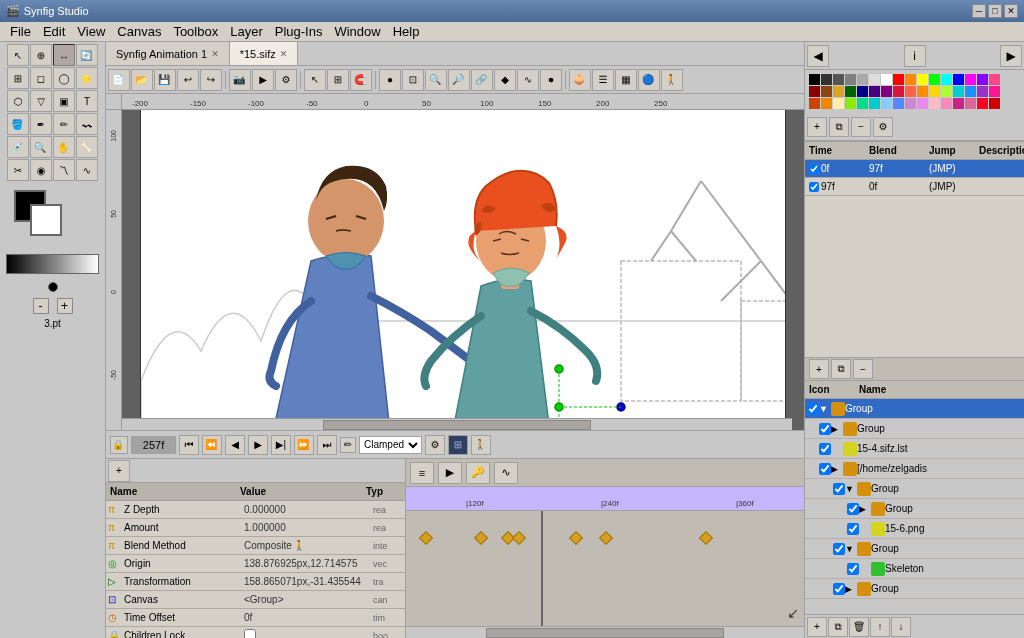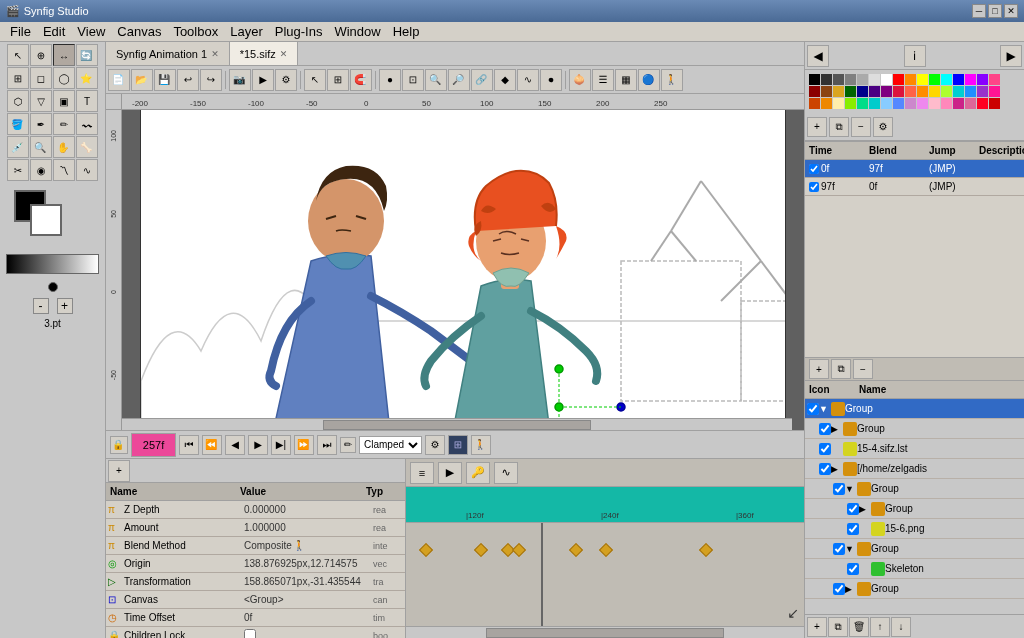--- a/index.html
+++ b/index.html
@@ -53,21 +53,21 @@
     .param-row { display: flex; align-items: center; height: 18px; border-bottom: 1px solid #b0a8a0; padding: 0 2px; }
     .param-icon { width: 16px; color: #006600; font-size: 10px; }
     .param-name { width: 120px; font-size: 10px; overflow: hidden; }
     .param-value { flex: 1; font-size: 10px; color: #333; }
     .param-type { width: 30px; font-size: 9px; color: #666; }
 
     
     #timeline-panel { flex: 1; background: #c8c8c8; display: flex; flex-direction: column; }
     #timeline-tabs { height: 28px; background: #c0bcb4; display: flex; align-items: center; padding: 0 4px; gap: 4px; border-bottom: 1px solid #a0a0a0; }
     .tl-tab { width: 24px; height: 22px; background: #d4d0c8; border: 1px solid #a0a0a0; display: flex; align-items: center; justify-content: center; font-size: 11px; cursor: pointer; }
-    #timeline-ruler { height: 36px; background: #14b8a6; border-bottom: 1px solid #a0a0a0; position: relative; overflow: hidden; }
+    #timeline-ruler { height: 24px; background: #c4b5fd; border-bottom: 1px solid #a0a0a0; position: relative; overflow: hidden; }
     #timeline-content { flex: 1; background: #c0bcb4; position: relative; overflow: hidden; }
 
     
     #right-panel { width: 220px; background: #c8c8c8; border-left: 1px solid #a0a0a0; display: flex; flex-direction: column; }
     #right-nav { height: 28px; background: #c8c8c8; display: flex; align-items: center; padding: 0 2px; gap: 2px; border-bottom: 1px solid #a0a0a0; }
     .rnav-btn { width: 22px; height: 22px; background: #d4d0c8; border: 1px solid #a0a0a0; display: flex; align-items: center; justify-content: center; font-size: 12px; cursor: pointer; }
 
     
     #color-palette { padding: 4px; background: #c8c8c8; }
     .color-grid { display: grid; grid-template-columns: repeat(16, 11px); gap: 1px; }
@@ -340,21 +340,21 @@
         </div>
       </div>
 
       <div style="position: absolute; bottom: 0; left: 16px; right: 12px; height: 12px; background: #c8c8c8; border-top: 1px solid #999;">
         <div style="position: absolute; left: 30%; width: 40%; height: 10px; background: #a8a4a0; border: 1px solid #888; top: 1px; cursor: pointer;"></div>
       </div>
     </div>
 
     <div id="canvas-bottom" style="height: 28px; background: #c8c8c8; border-top: 1px solid #a0a0a0; display: flex; align-items: center; padding: 0 4px; gap: 3px;">
       <div style="width: 18px; height: 18px; border: 1px solid #a0a0a0; background: #d4d0c8; display: flex; align-items: center; justify-content: center; font-size: 10px; cursor: pointer;">🔒</div>
-      <input type="text" value="257f" style="width: 45px; height: 24px; border: 1px solid rgb(160, 160, 160); background: #ec4899; text-align: center; font-size: 11px;">
+      <input type="text" value="257f" style="width: 45px; height: 18px; border: 1px solid rgb(160, 160, 160); background: #a3a3a3; text-align: center; font-size: 11px;">
       <div class="play-btn">⏮</div>
       <div class="play-btn">⏪</div>
       <div class="play-btn">◀</div>
       <div class="play-btn">▶</div>
       <div class="play-btn">▶|</div>
       <div class="play-btn">⏩</div>
       <div class="play-btn">⏭</div>
       <div style="width: 16px; height: 16px; border: 1px solid #a0a0a0; background: #d4d0c8; display: flex; align-items: center; justify-content: center; font-size: 10px;">✏</div>
       <select style="height: 18px; font-size: 10px; border: 1px solid #a0a0a0; background: white;">
         <option>Clamped</option>

